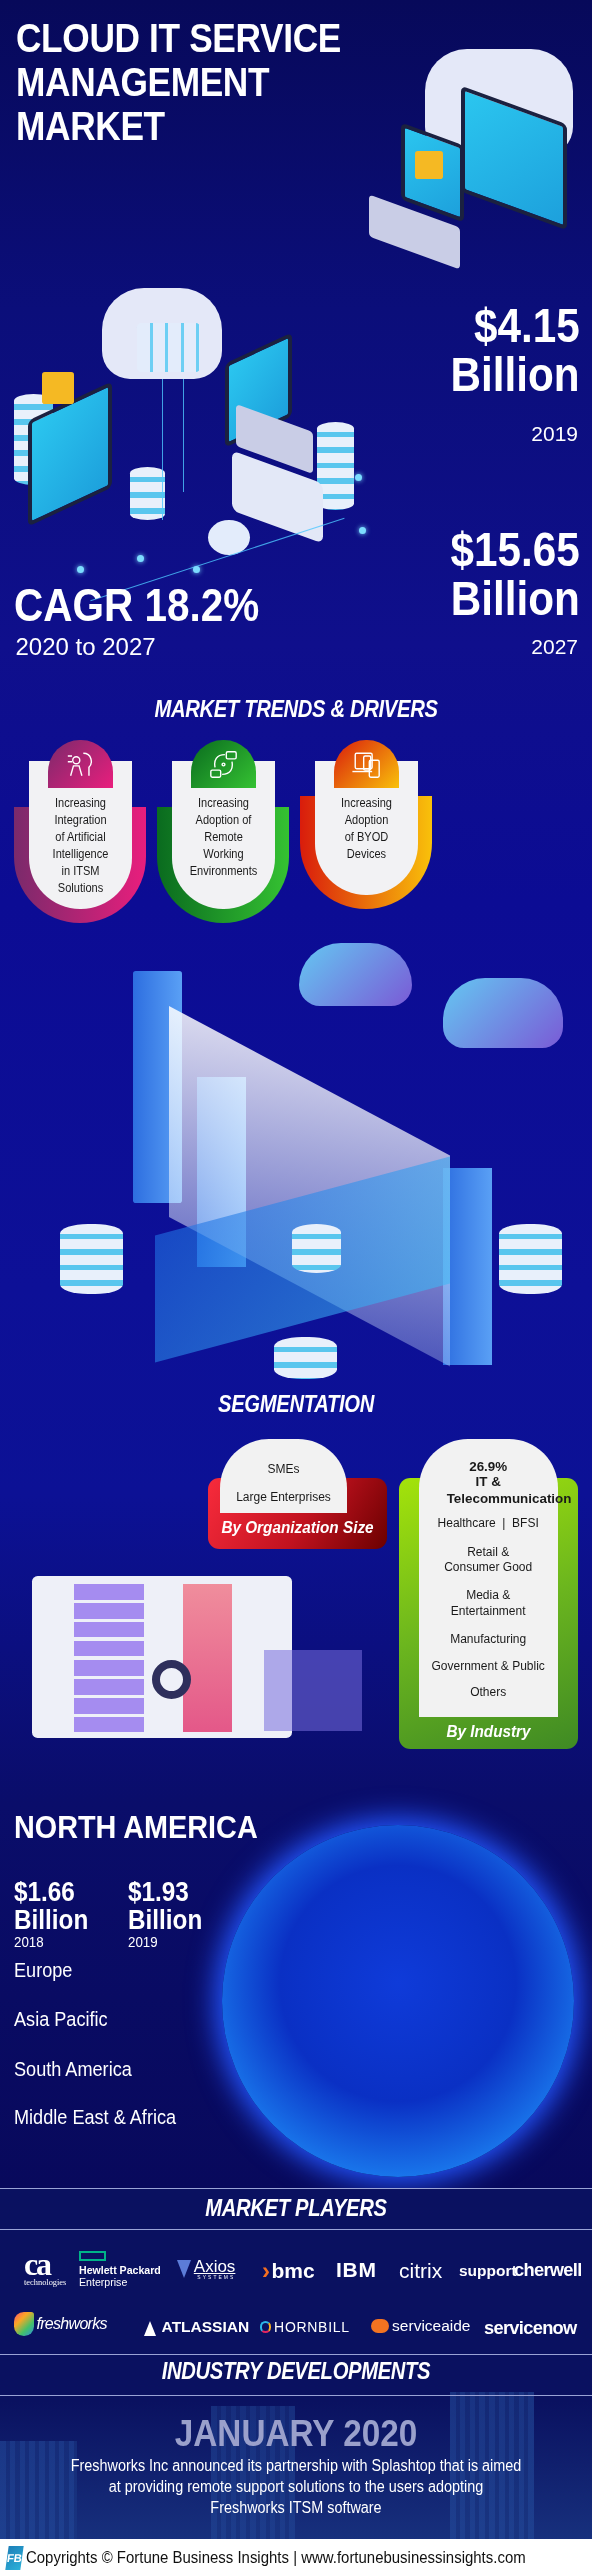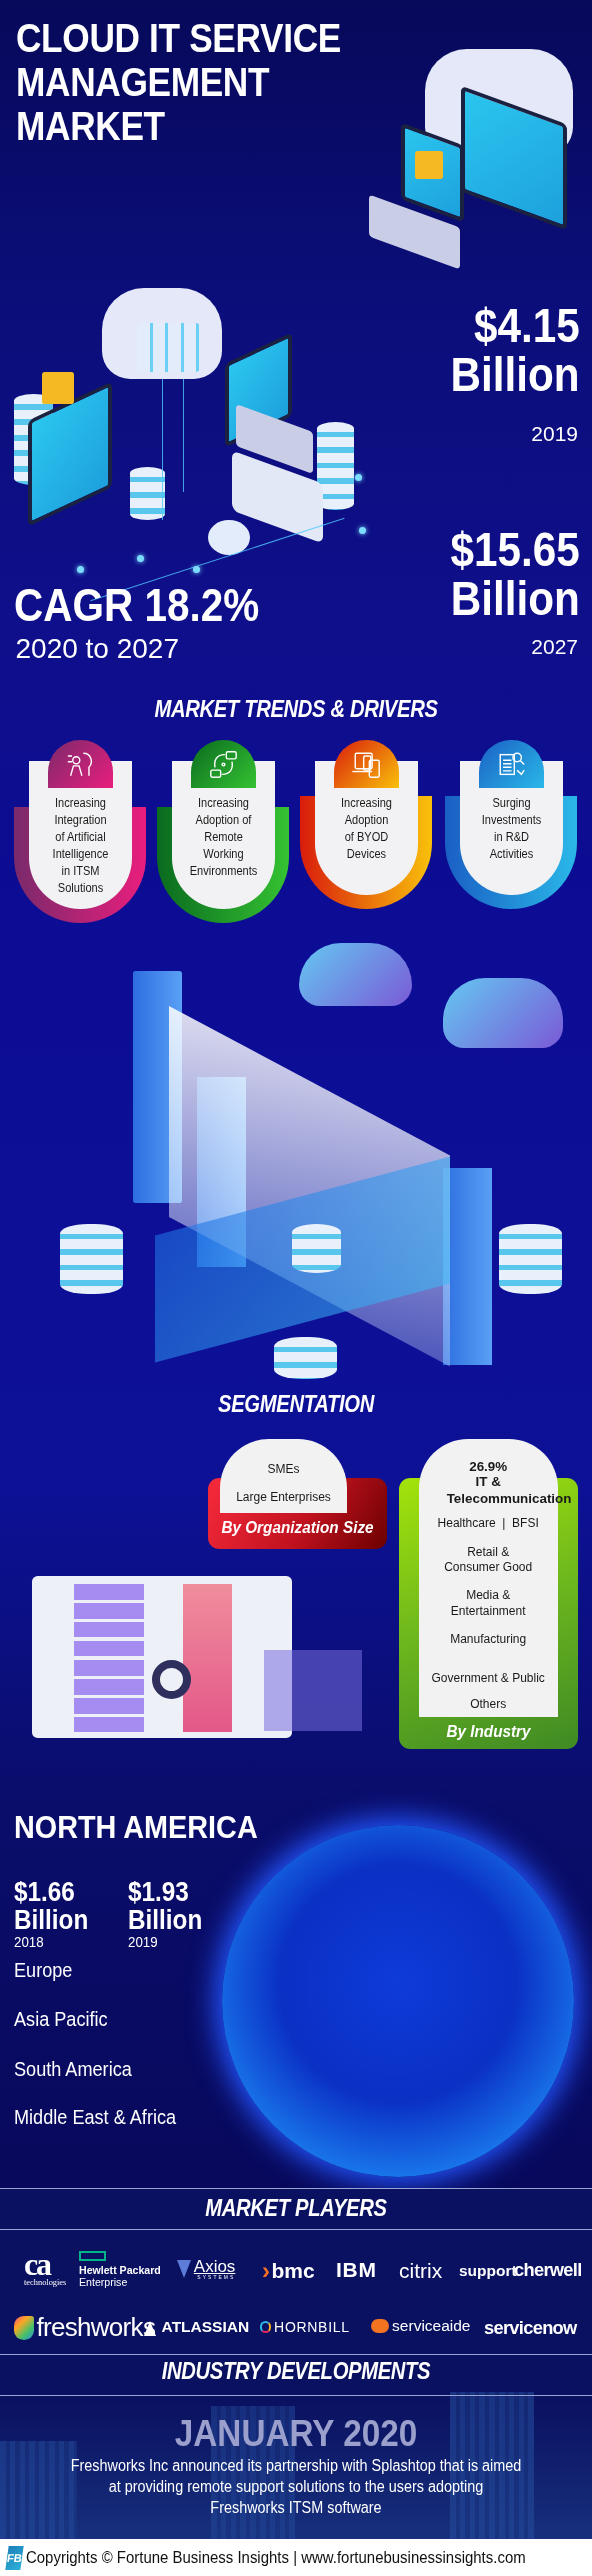--- a/index.html
+++ b/index.html
@@ -23,21 +23,21 @@
   .screen { background: linear-gradient(135deg, #2bc6ef, #1da0dc); border: 4.2px solid #1b2140; border-radius: 5.6px; }
   .cloud-shape { background: #e4e8f8; border-radius: 42px 42px 28px 28px; }
   .db { background: repeating-linear-gradient(180deg, #e8f0fb 0 9.8px, #59c6ee 9.8px 15.5px); border-radius: 28px/9.8px; }
   .line { background: #4ec7ff; opacity: 0.8; }
   .dot { width: 7px; height: 7px; border-radius: 50%; background: #7cdcff; box-shadow: 0 0 5.6px #7cdcff; }
 
   
   .stat-big { font-weight: 700; font-size: 48px; line-height: 49px; text-align: right; right: 12.7px; transform: scaleX(0.88); transform-origin: right top; }
   .stat-year { font-size: 21px; right: 14px; text-align: right; }
   .cagr { left: 14px; font-weight: 700; font-size: 46px; transform: scaleX(0.88); transform-origin: left top; }
-  .cagr-sub { left: 15.5px; font-size: 28px; }
+  .cagr-sub { left: 15.5px; font-size: 24px; }
 
   
   .section-heading { left: 0; width: 592px; text-align: center; font-size: 23px; font-weight: 700; font-style: italic; transform: scaleX(0.88); letter-spacing: -0.4px; }
 
   
   .trend { width: 132px; height: 204px; }
   .trend .ring {
     position: absolute; left: 0; top: 67px; width: 132px; height: 116px;
     border-radius: 0 0 66px 66px;
   }
@@ -198,38 +198,20 @@
         </svg>
     </div>
     <div class="txt">
       <div>Increasing</div>
       <div>Adoption</div>
       <div>of BYOD</div>
       <div>Devices</div>
     </div>
   </div>
 
-  <div class="abs trend" style="left:445px;top:740px;">
-    <div class="ring" style="top:56px;height:113px;background:linear-gradient(90deg,#1a5fc4,#2ab8e8);"></div>
-    <div class="card" style="height:134px;"></div>
-    <div class="cap" style="background:linear-gradient(135deg,#1a5fc4,#2ab8e8);">
-      <svg width="31" height="31" viewBox="0 0 44 44" fill="none" stroke="#fff" stroke-width="2">
-          <rect x="6" y="8" width="20" height="28"></rect>
-          <path d="M10 16 L22 16 M10 21 L22 21 M10 26 L22 26 M10 31 L22 31"></path>
-          <circle cx="30" cy="12" r="6"></circle>
-          <path d="M34 16 L40 22 M30 30 L36 36 L40 30"></path>
-        </svg>
-    </div>
-    <div class="txt">
-      <div>Surging</div>
-      <div>Investments</div>
-      <div>in R&amp;D</div>
-      <div>Activities</div>
-    </div>
-  </div>
 
   <div class="abs" style="left:49px;top:929px;width:528px;height:436px;">
     <div class="abs" style="left:250px;top:14px;width:113px;height:63px;background:linear-gradient(135deg,#64c8f2,#7a5ad6);border-radius:42px 42px 21px 21px;"></div>
     <div class="abs" style="left:394px;top:49px;width:120px;height:70px;background:linear-gradient(135deg,#64c8f2,#7a5ad6);border-radius:42px 42px 21px 21px;"></div>
     <div class="abs" style="left:84px;top:42px;width:49px;height:232px;background:linear-gradient(90deg,#2d6ee0,#5aa0f5);border-radius:2.8px;"></div>
     <div class="abs" style="left:148px;top:148px;width:49px;height:190px;background:linear-gradient(90deg,#2d6ee0,#5aa0f5);"></div>
     <div class="abs" style="left:394px;top:239px;width:49px;height:197px;background:linear-gradient(90deg,#2d6ee0,#5aa0f5);"></div>
     <div class="abs" style="left:120px;top:77px;width:281px;height:211px;background:linear-gradient(160deg,rgba(255,255,255,0.85),rgba(200,220,255,0.35));transform:skewY(28deg);transform-origin:left top;"></div>
     <div class="abs" style="left:106px;top:267px;width:295px;height:127px;background:linear-gradient(135deg,#1f6fe3,#3fb9f4);transform:skewY(-15deg);opacity:0.6;"></div>
     <div class="abs db" style="left:243px;top:295px;width:49px;height:49px;"></div>
@@ -255,21 +237,21 @@
     <div class="abs seg-tab" style="left:19.7px;top:0;width:139px;height:278px;">
       <div class="bold" style="margin-top:19.7px;font-size:13.4px;line-height:15.5px;">26.9%</div>
       <div class="bold" style="font-size:13.4px;line-height:15.5px;">IT &amp;</div>
       <div class="bold" style="font-size:13.4px;line-height:17px;padding-left:28px;">Telecommunication</div>
       <div class="seg-item" style="margin-top:9.8px;white-space:pre;">Healthcare  |  BFSI</div>
       <div class="seg-item" style="margin-top:12.7px;">Retail &amp;</div>
       <div class="seg-item">Consumer Good</div>
       <div class="seg-item" style="margin-top:12.7px;">Media &amp;</div>
       <div class="seg-item">Entertainment</div>
       <div class="seg-item" style="margin-top:12.7px;">Manufacturing</div>
-      <div class="seg-item" style="margin-top:23px;">Government &amp; Public</div>
+      <div class="seg-item" style="margin-top:11px;">Government &amp; Public</div>
       <div class="seg-item" style="margin-top:11.3px;">Others</div>
     </div>
     <div class="abs seg-label" style="left:0;top:283px;width:179px;">By Industry</div>
   </div>
 
   <div class="abs" style="left:32px;top:1576px;width:338px;height:190px;">
     <div class="abs" style="left:0;top:0;width:260px;height:162px;background:#eef0f8;border-radius:5.6px;"></div>
     <div class="abs" style="left:42px;top:8.4px;width:70px;height:148px;background:repeating-linear-gradient(180deg,#a58cf0 0 15.5px,#eef0f8 15.5px 19px);"></div>
     <div class="abs" style="left:151px;top:8.4px;width:49px;height:148px;background:linear-gradient(180deg,#f07c8c,#e23d75);opacity:0.85;"></div>
     <div class="abs" style="left:120px;top:84px;width:39px;height:39px;border:8.4px solid #2e2f5c;border-radius:50%;"></div>
@@ -320,21 +302,21 @@
     <span style="color:#f36f21;font-size:24px;font-weight:700;">›</span>
     <span class="logo" style="font-size:21px;margin-left:1.4px;">bmc</span>
   </div>
   <div class="abs logo" style="left:336px;top:2258px;font-size:21px;letter-spacing:0.7px;background:repeating-linear-gradient(180deg,transparent 0 2.8px,#0a1160 2.8px 3.5px);-webkit-background-clip:text;">IBM</div>
   <div class="abs" style="left:399px;top:2259px;font-size:21px;font-weight:400;">citrix</div>
   <div class="abs logo" style="left:459px;top:2262px;font-size:15.5px;">support</div>
   <div class="abs logo" style="left:514px;top:2259px;font-size:18.3px;letter-spacing:-0.7px;">cherwell</div>
 
   <div class="abs" style="left:14px;top:2312px;display:flex;align-items:center;">
     <span style="display:inline-block;width:19.7px;height:24px;border-radius:9.8px 2.8px 9.8px 9.8px;background:linear-gradient(135deg,#ff4f6b,#f9a825,#45c168,#2b8fe3);margin-right:2.8px;"></span>
-    <span style="font-size:26px;letter-spacing:-0.7px;">freshworks</span>
+    <span style="font-size:16px;letter-spacing:-0.7px;font-style:italic;">freshworks</span>
   </div>
   <div class="abs logo" style="left:144px;top:2318px;font-size:15.5px;display:flex;align-items:flex-end;">
     <span style="display:inline-block;width:0;height:0;border-left:6.3px solid transparent;border-right:6.3px solid transparent;border-bottom:15.5px solid #fff;margin-right:5.6px;"></span>
     <span>ATLASSIAN</span>
   </div>
   <div class="abs" style="left:260px;top:2319px;font-size:14px;letter-spacing:0.7px;display:flex;align-items:center;">
     <span style="display:inline-block;width:11.3px;height:11.3px;border-radius:50%;border:2.8px solid #2bb5e8;border-right-color:#f7b021;border-bottom-color:#e2245f;margin-right:2.8px;"></span>
     <span>HORNBILL</span>
   </div>
   <div class="abs" style="left:371px;top:2317px;font-size:15.5px;display:flex;align-items:center;">

